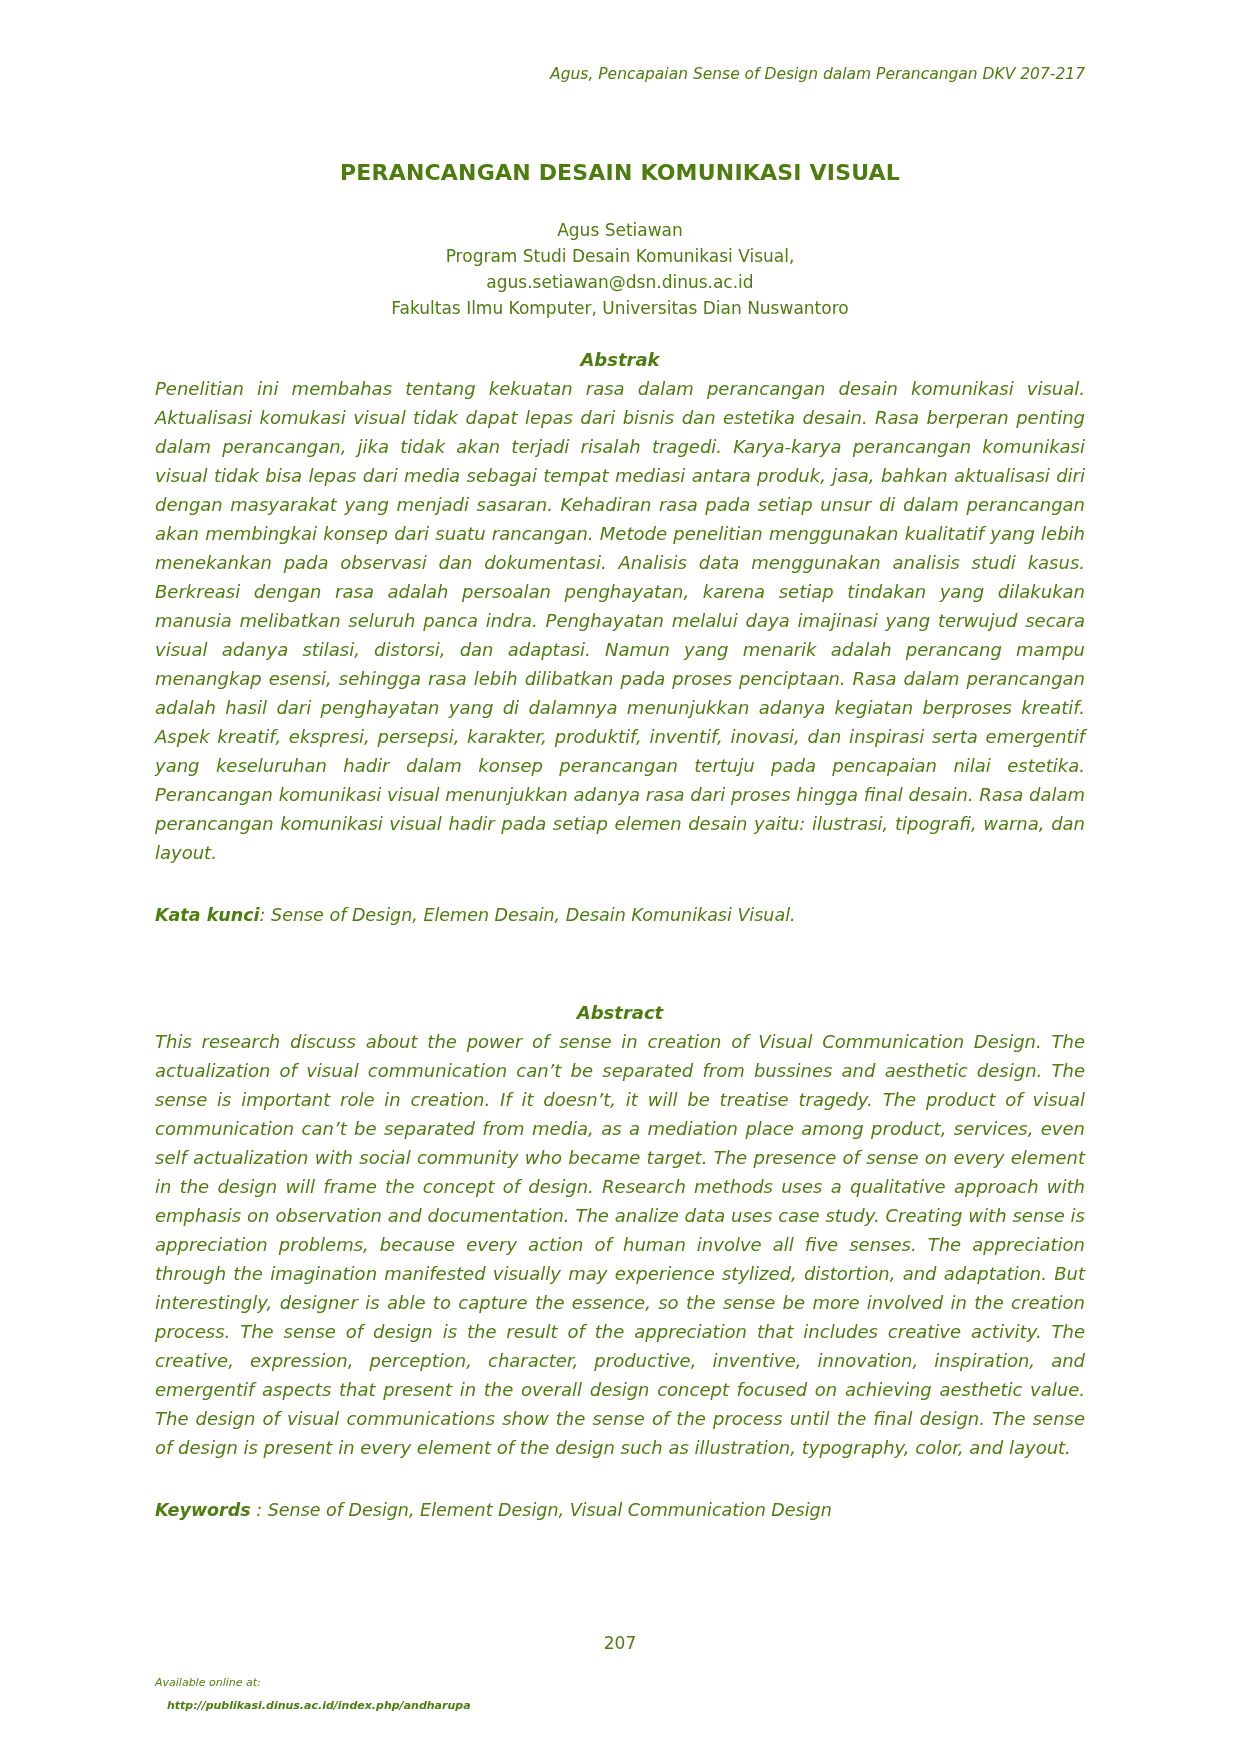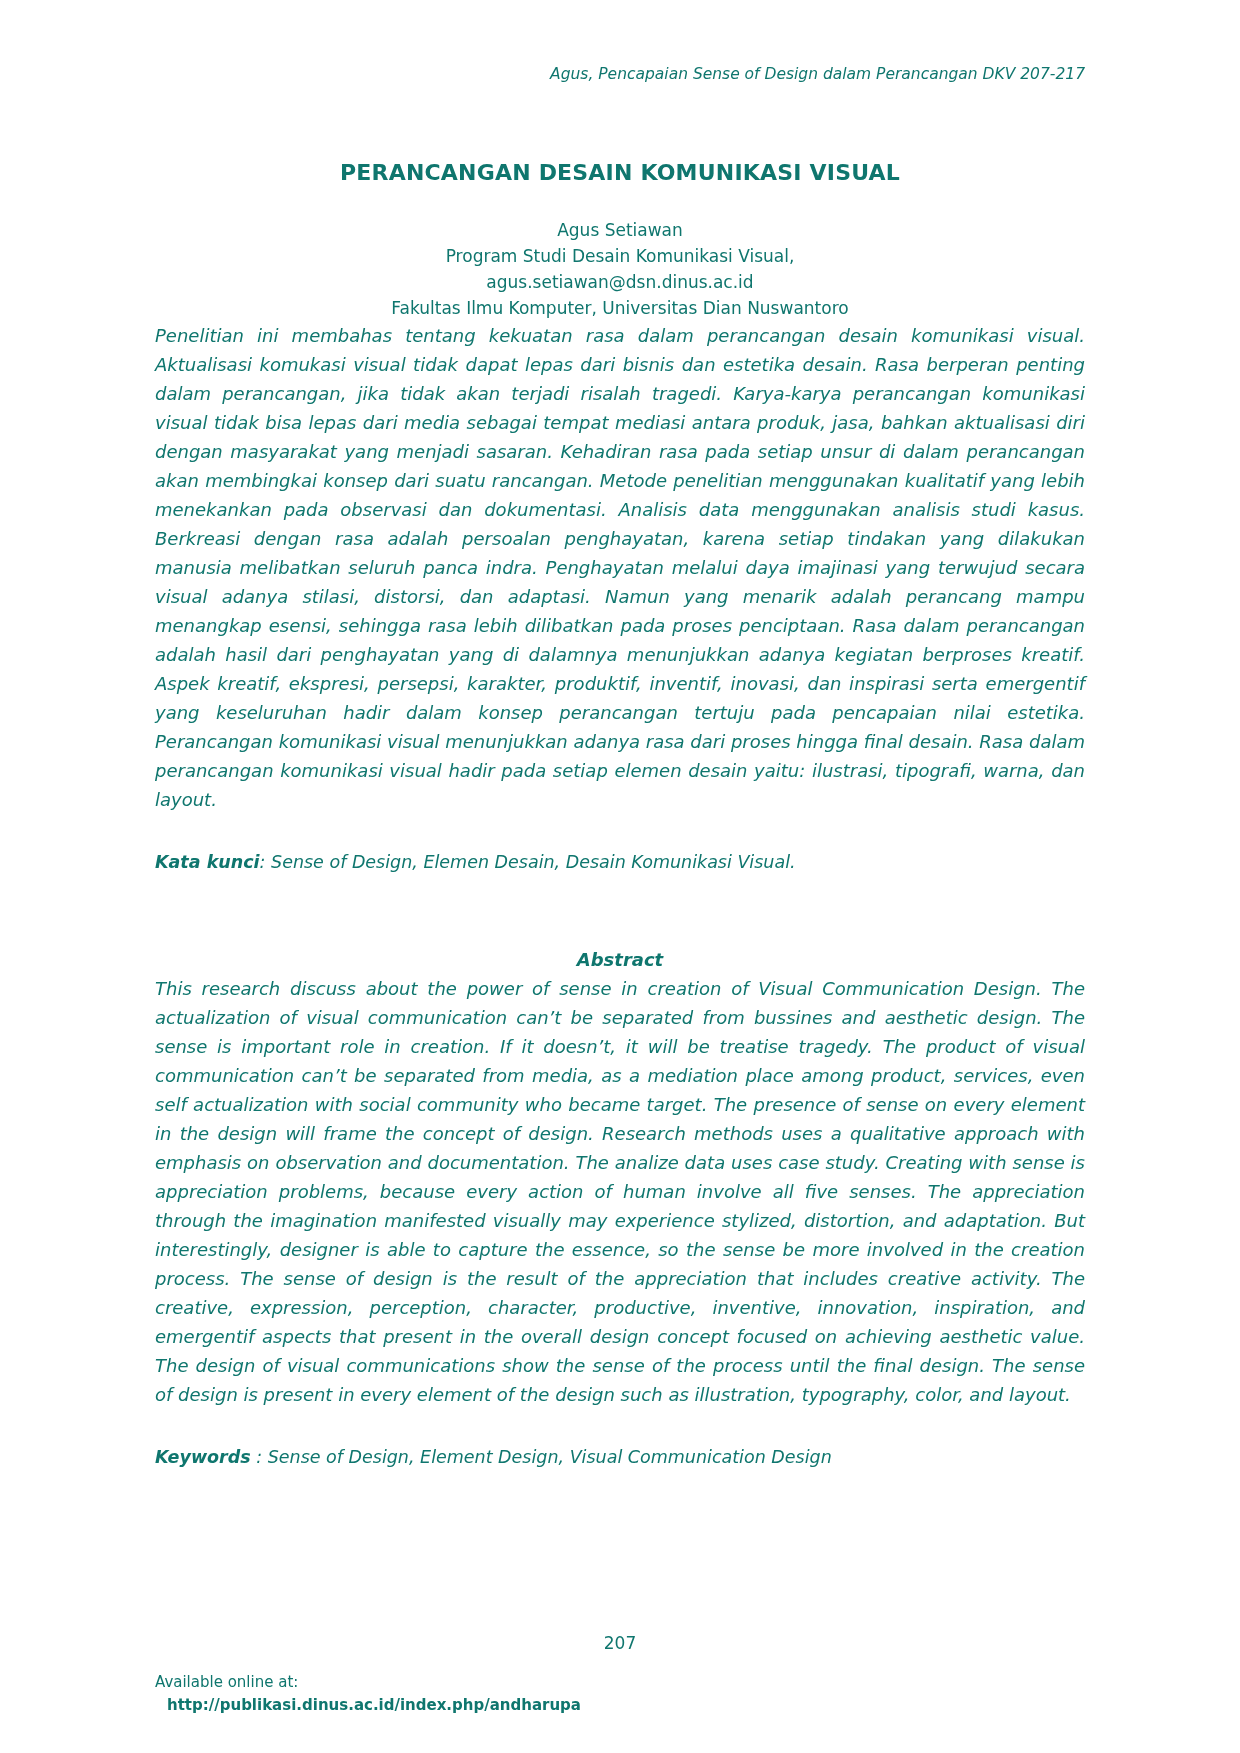--- a/index.html
+++ b/index.html
@@ -6,21 +6,21 @@
     margin: 0;
     padding: 0;
     background: #e8e8e8;
   }
   .page {
     position: relative;
     width: 1240px;
     height: 1753px;
     margin: 0 auto;
     background: #ffffff;
-    color: #0f766e;
+    color: #4d7c0f;
     font-family: "DejaVu Sans", "Liberation Sans", sans-serif;
     box-sizing: border-box;
     padding: 0 155px;
     overflow: hidden;
   }
   .running-head {
     margin-top: 64px;
     text-align: right;
     font-style: italic;
     font-size: 15.5px;
@@ -70,21 +70,22 @@
     left: 155px;
     right: 155px;
     bottom: 100px;
     text-align: center;
     font-size: 17px;
   }
   .footer-online {
     position: absolute;
     left: 155px;
     bottom: 36px;
-    font-size: 15px;
+    font-style: italic;
+    font-size: 11px;
     line-height: 23px;
   }
   .footer-online .url { font-weight: bold; margin-left: 12px; }
 </style>
 </head>
 <body>
 
 <div class="page">
 
   <div class="running-head">Agus, Pencapaian Sense of Design dalam Perancangan DKV 207-217</div>
@@ -93,20 +94,21 @@
     <div>PERANCANGAN DESAIN KOMUNIKASI VISUAL</div>
   </div>
 
   <div class="author-block">
     <div>Agus Setiawan</div>
     <div>Program Studi Desain Komunikasi Visual,</div>
     <div>agus.setiawan@dsn.dinus.ac.id</div>
     <div>Fakultas Ilmu Komputer, Universitas Dian Nuswantoro</div>
   </div>
 
+  <div class="section-heading heading-abstrak">Abstrak</div>
 
   <p class="abstract-body">Penelitian ini membahas tentang kekuatan rasa dalam perancangan desain komunikasi visual. Aktualisasi komukasi visual tidak dapat lepas dari bisnis dan estetika desain. Rasa berperan penting dalam perancangan, jika tidak  akan terjadi risalah tragedi. Karya-karya perancangan komunikasi visual tidak bisa lepas dari media sebagai tempat mediasi antara produk, jasa, bahkan aktualisasi diri dengan masyarakat yang menjadi sasaran. Kehadiran rasa pada setiap unsur di dalam perancangan akan membingkai konsep dari suatu rancangan. Metode penelitian menggunakan kualitatif yang lebih menekankan pada observasi dan dokumentasi. Analisis data menggunakan analisis studi kasus. Berkreasi dengan rasa adalah persoalan penghayatan, karena setiap tindakan yang dilakukan manusia melibatkan seluruh panca indra. Penghayatan melalui daya imajinasi yang terwujud secara visual adanya stilasi, distorsi, dan adaptasi. Namun yang menarik adalah perancang mampu menangkap esensi, sehingga rasa lebih dilibatkan pada proses penciptaan. Rasa dalam perancangan adalah hasil dari penghayatan yang di dalamnya menunjukkan adanya kegiatan berproses kreatif. Aspek kreatif, ekspresi, persepsi, karakter, produktif, inventif, inovasi, dan inspirasi serta emergentif yang keseluruhan hadir dalam konsep perancangan tertuju pada pencapaian nilai estetika. Perancangan komunikasi visual menunjukkan adanya rasa dari proses hingga final desain. Rasa dalam perancangan komunikasi visual hadir pada setiap elemen desain yaitu: ilustrasi, tipografi, warna, dan layout.</p>
 
   <div class="keywords-line"><span class="kw-label">Kata kunci</span><span>: Sense of Design,  Elemen Desain, Desain Komunikasi Visual.</span></div>
 
   <div class="section-heading heading-abstract">Abstract</div>
 
   <p class="abstract-body">This research discuss about the power of sense in creation of Visual Communication Design. The actualization of visual communication can’t be separated from bussines and aesthetic design. The sense is important role in creation. If it doesn’t, it will be treatise tragedy. The product of visual communication can’t be separated from media, as a mediation place among product, services, even self actualization with social community who became target. The presence of sense on every element in the design will frame the concept of design. Research methods uses a qualitative approach with emphasis on observation and documentation. The analize data uses case study. Creating with sense is appreciation problems, because every action of human involve all five senses. The appreciation through the imagination manifested visually may experience stylized, distortion, and adaptation. But interestingly, designer is able to capture the essence, so the sense be more involved in the creation process. The sense of design is the result of the appreciation that includes creative activity. The creative, expression, perception, character, productive, inventive, innovation, inspiration, and emergentif aspects that present in the overall design concept focused on achieving aesthetic value. The design of visual communications show the sense of the process until the final design. The sense of design is present in every element of the design such as illustration, typography, color, and layout.</p>
 
   <div class="keywords-line"><span class="kw-label">Keywords</span><span> : Sense of Design, Element Design, Visual Communication Design</span></div>

